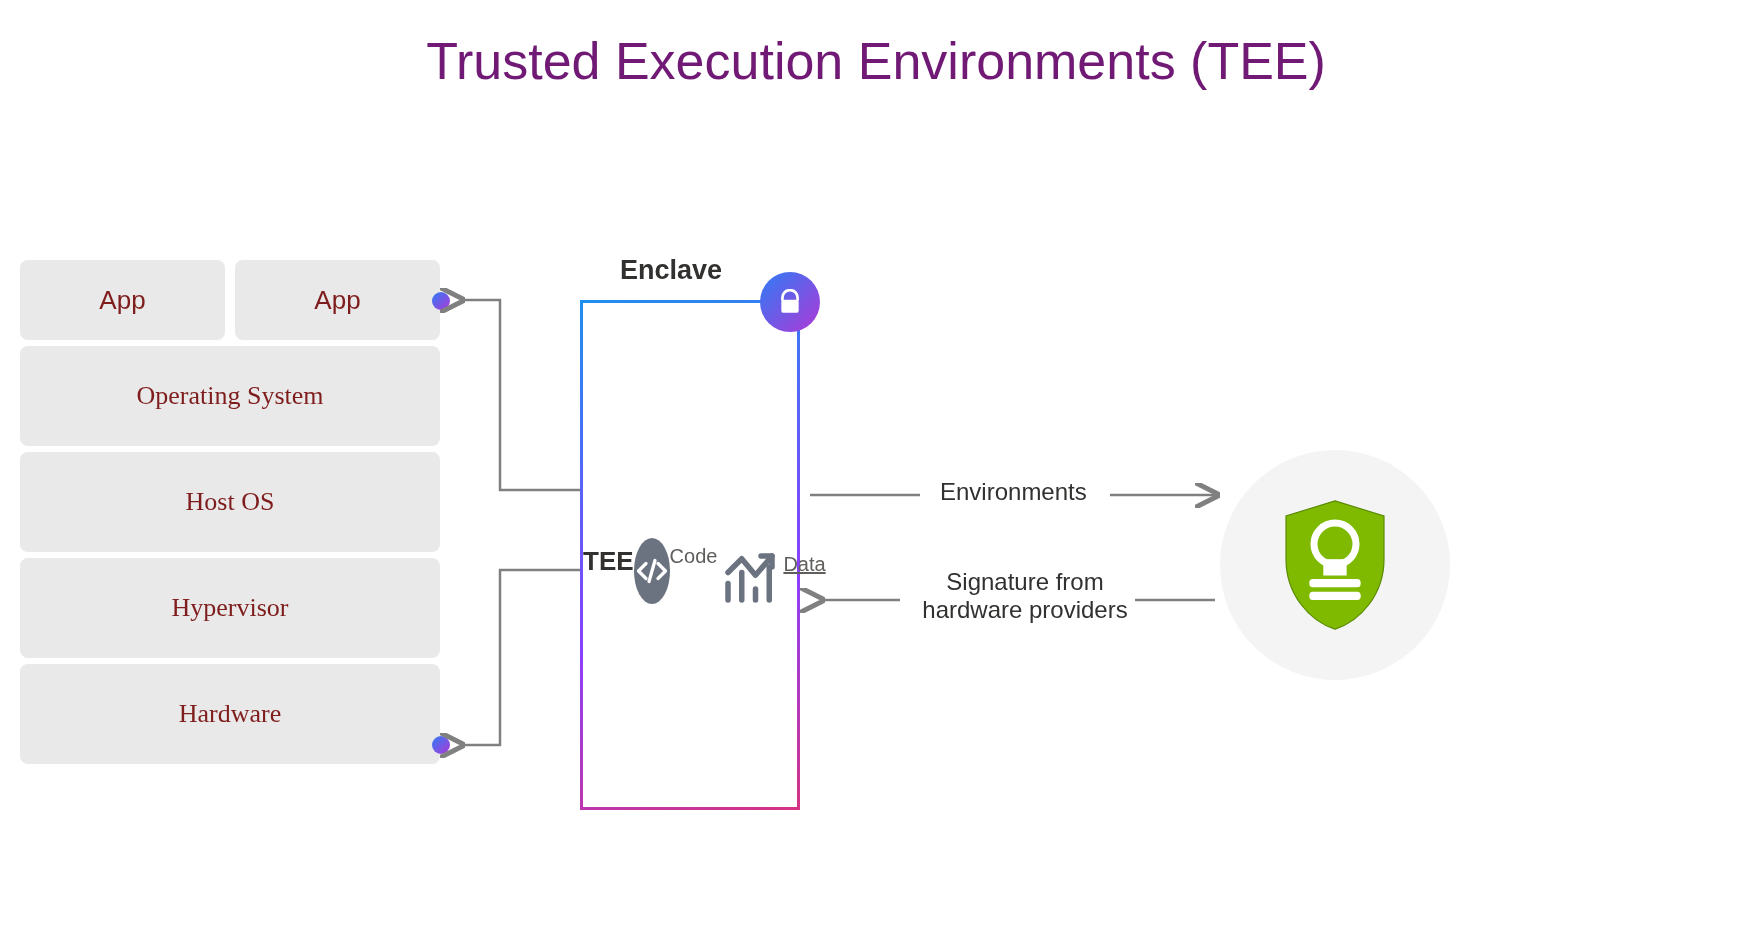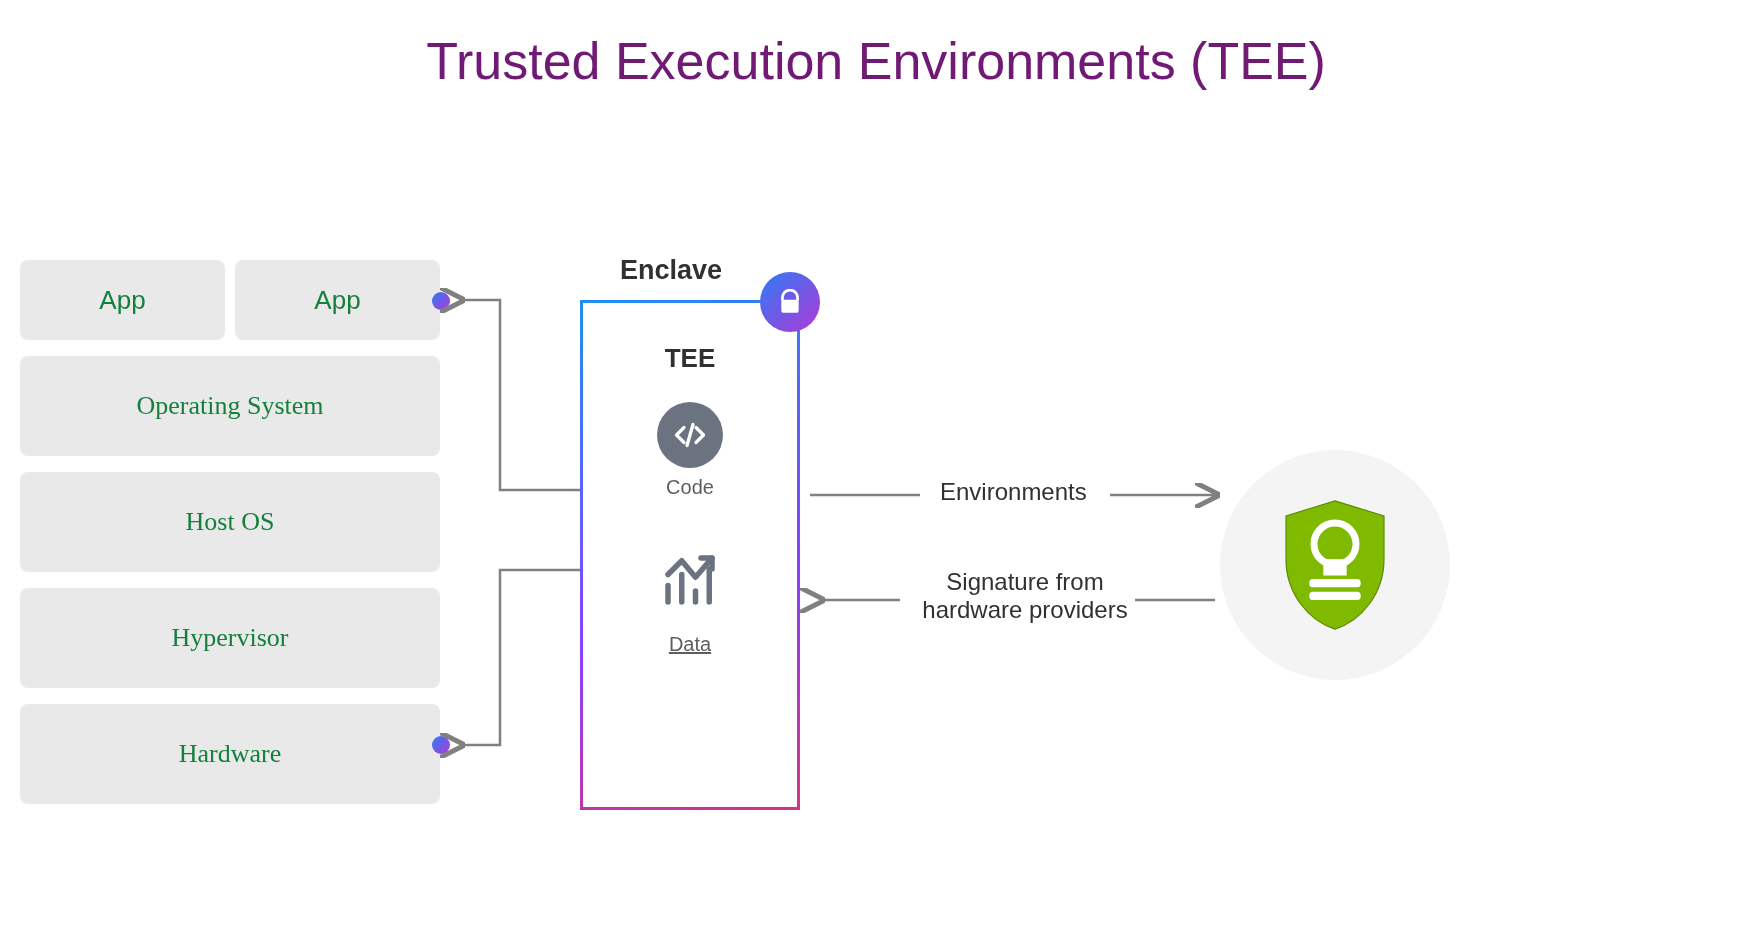--- a/index.html
+++ b/index.html
@@ -32,22 +32,22 @@
     top: 0;
     width: 420px;
   }
   .box {
     background: #e9e9e9;
     border-radius: 8px;
     display: flex;
     align-items: center;
     justify-content: center;
     font-size: 26px;
-    color: #15803d;
-    margin-bottom: 16px;
+    color: #7f1d1d;
+    margin-bottom: 6px;
   }
   .row1 { display: flex; gap: 10px; }
   .row1 .box { flex: 1; height: 80px; }
   .box.full { width: 420px; height: 100px; font-family: Liberation Serif, serif; }
 
   
   .dot {
     position: absolute;
     width: 18px;
     height: 18px;
@@ -67,21 +67,21 @@
   .enclave {
     position: absolute;
     left: 560px;
     top: 40px;
     width: 220px;
     height: 510px;
     border: 3px solid;
     border-image: linear-gradient(160deg, #1f8ef1 0%, #8a3ffc 60%, #d63384 100%) 1;
     border-radius: 14px;
     display: flex;
-    flex-direction: column;
+    flex-direction: row;
     align-items: center;
     padding-top: 40px;
     background: #fff;
   }
   .enclave .tee-label {
     font-size: 26px;
     font-weight: 600;
     margin-bottom: 28px;
   }
   .icon-circle {

